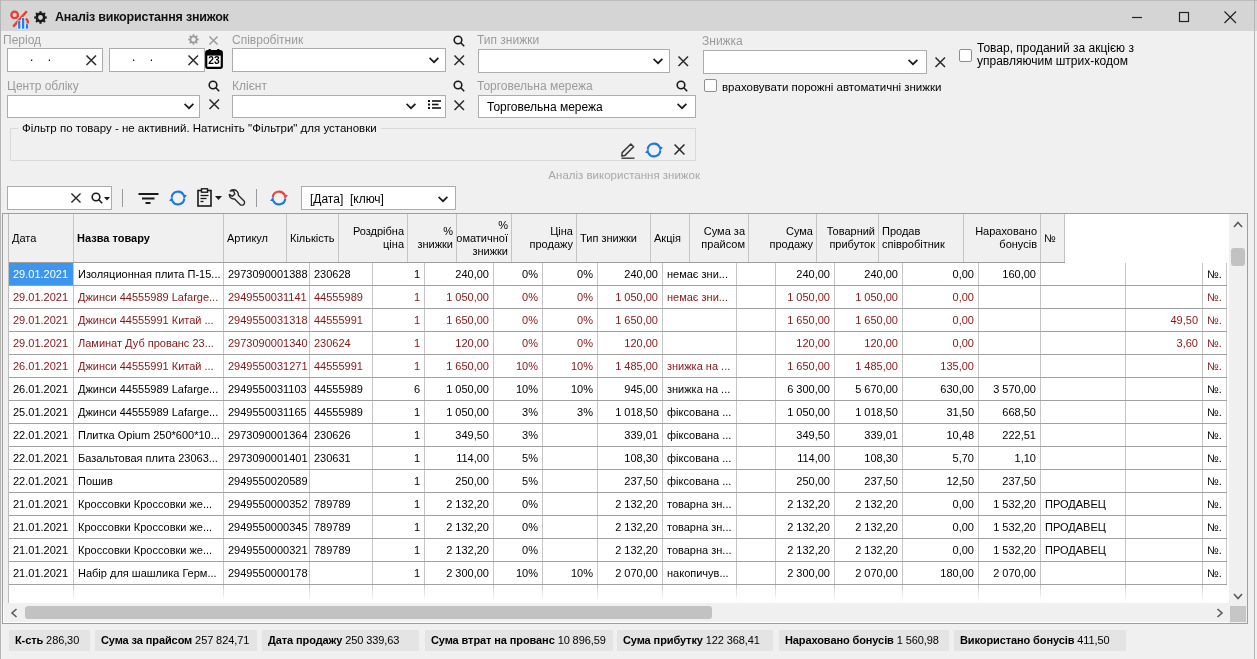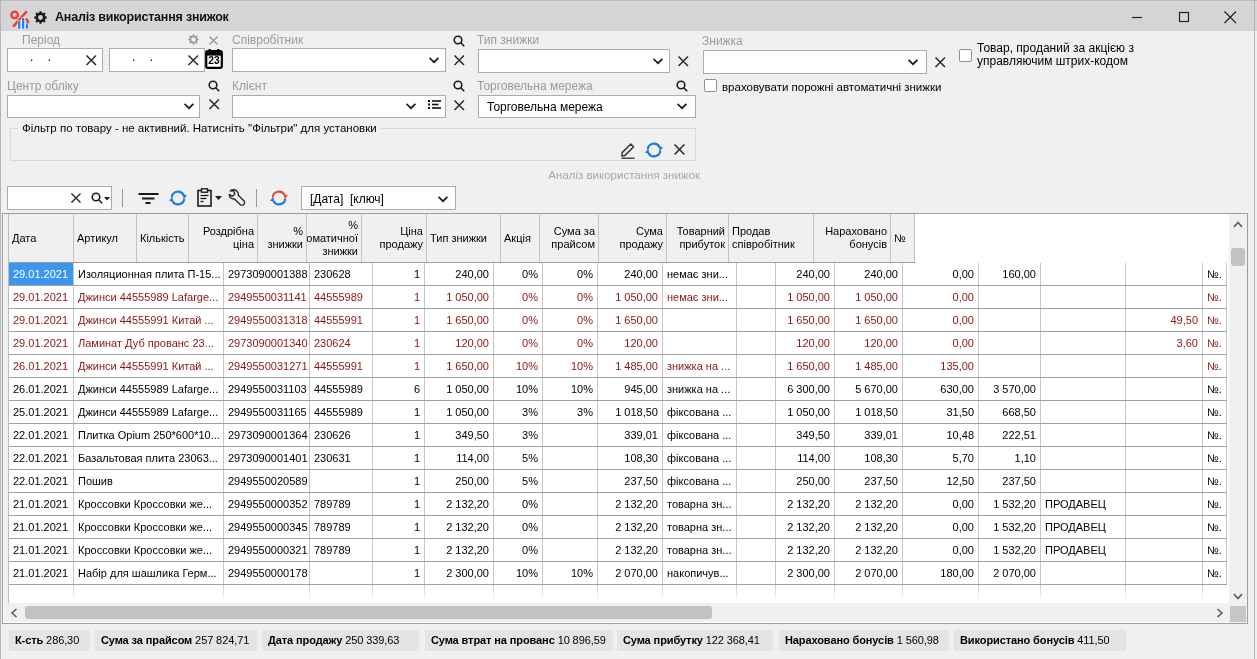--- a/index.html
+++ b/index.html
@@ -70,21 +70,21 @@
       <line x1="3" y1="8.5" x2="13" y2="8.5" stroke="#222" stroke-width="1.2"></line>
     </svg>
   <svg class="abs" style="left:1176px;top:8px" width="16" height="16" viewBox="0 0 16 16">
       <rect x="3.5" y="3.5" width="9" height="9" fill="none" stroke="#222" stroke-width="1.2"></rect>
     </svg>
   <svg class="abs" style="left:1222px;top:8px" width="16" height="16" viewBox="0 0 16 16">
       <path d="M2.5 2.5 L14 14 M14 2.5 L2.5 14" stroke="#222" stroke-width="1.2"></path>
     </svg>
 </div>
 
-<div class="lbl" style="left:22px;top:33px">Період</div>
+<div class="lbl" style="left:3px;top:33px">Період</div>
 <div class="lbl" style="left:232px;top:33px">Співробітник</div>
 <div class="lbl" style="left:477px;top:33px">Тип знижки</div>
 <div class="lbl" style="left:702px;top:34px">Знижка</div>
 <div class="lbl" style="left:7px;top:79px">Центр обліку</div>
 <div class="lbl" style="left:232px;top:79px">Клієнт</div>
 <div class="lbl" style="left:477px;top:79px">Торговельна мережа</div>
 
 <svg class="abs" style="left:188px;top:34px" width="11" height="11" viewBox="0 0 11 11">
   <g stroke="#9a9a9a" stroke-width="1.8">
     <line x1="5.5" y1="0.3" x2="5.5" y2="10.7"></line>
@@ -274,20 +274,21 @@
 <div class="ed" style="left:301px;top:186px;width:155px;height:24px"></div>
 <div class="abs" style="left:310px;top:192px">[Дата]&nbsp; [ключ]</div>
 <svg class="abs" style="left:438px;top:196px" width="10" height="7" viewBox="0 0 10 7">
     <path d="M1.2 1.5 L5 5.2 L8.8 1.5" stroke="#1a1a1a" stroke-width="1.7" fill="none" stroke-linecap="square"></path>
   </svg>
 
 <div class="abs" id="grid">
   <div id="lstrip"></div>
   <div id="ghead">
       <div class="hc" style="width:65px">Дата</div>
+      <div class="hc hb" style="width:150px">Назва товару</div>
       <div class="hc" style="width:63px">Артикул</div>
       <div class="hc" style="width:52px">Кількість</div>
       <div class="hc ar" style="width:69px">Роздрібна<br>ціна</div>
       <div class="hc ar" style="width:49px">%<br>знижки</div>
       <div class="hc ar" style="width:55px">%<br><span style="direction:rtl;display:block;overflow:hidden;text-align:right">автоматичної</span>знижки</div>
       <div class="hc ar" style="width:65px">Ціна<br>продажу</div>
       <div class="hc" style="width:74px">Тип знижки</div>
       <div class="hc" style="width:39px">Акція</div>
       <div class="hc ar" style="width:59px">Сума за<br>прайсом</div>
       <div class="hc ar" style="width:68px">Сума<br>продажу</div>

